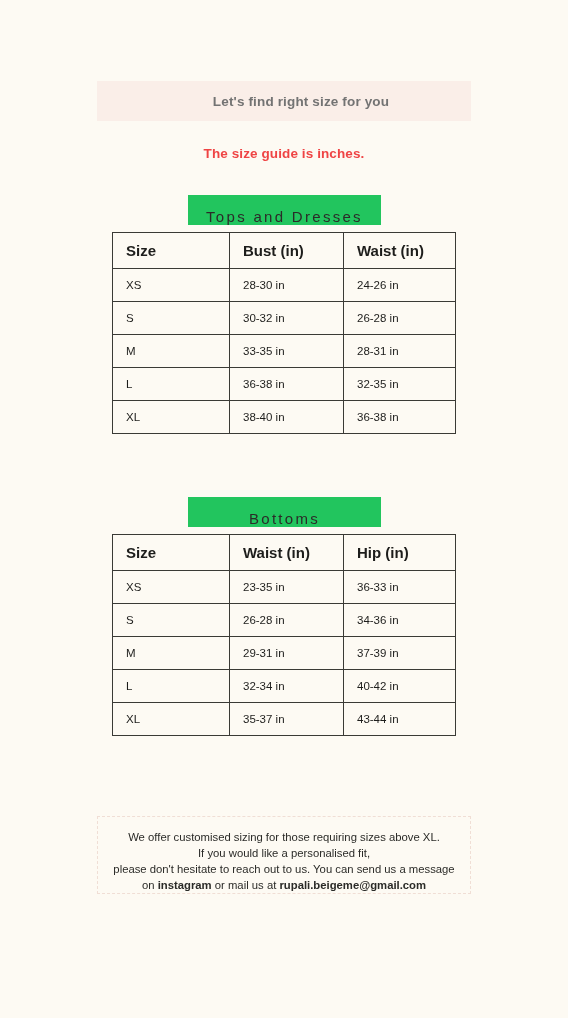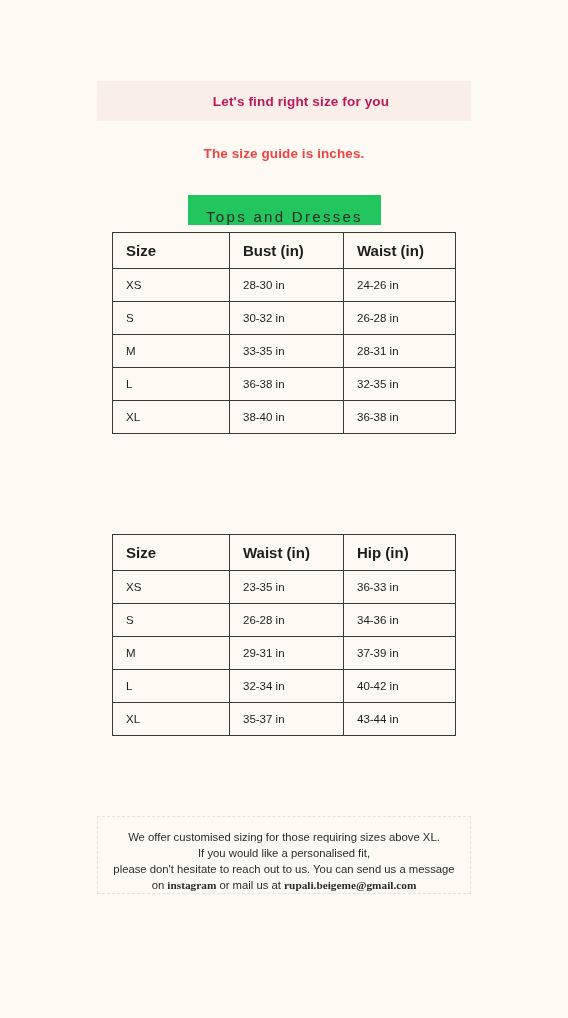--- a/index.html
+++ b/index.html
@@ -32,21 +32,21 @@
     height: 40px;
     background: #faeee8;
     display: flex;
     align-items: center;
     justify-content: center;
   }
   .banner-text {
     font-size: 13.5px;
     font-weight: bold;
     letter-spacing: 0.15px;
-    color: #be185d;
+    color: #737373;
     padding-left: 34px;
   }
 
   .subtitle {
     position: absolute;
     left: 0;
     top: 146px;
     width: 568px;
     text-align: center;
     font-size: 13.5px;
@@ -120,21 +120,21 @@
     align-items: center;
     justify-content: flex-end;
   }
   .footer-line {
     font-size: 11.3px;
     line-height: 16px;
     color: #2b2b28;
     text-align: center;
     white-space: nowrap;
   }
-  .footer-line b { font-weight: bold; font-family: Liberation Serif, serif; }
+  .footer-line b { font-weight: bold; }
 </style>
 </head>
 <body>
 
 <div class="page">
 
   <div class="banner">
     <div class="banner-text">Let's find right size for you</div>
   </div>
 
@@ -174,20 +174,23 @@
         <td>32-35 in</td>
       </tr>
       <tr>
         <td>XL</td>
         <td>38-40 in</td>
         <td>36-38 in</td>
       </tr>
     </tbody>
   </table>
 
+  <div class="section-band" id="band-bottoms">
+    <div class="section-band-text">Bottoms</div>
+  </div>
 
   <table class="size-table" id="table-bottoms">
     <thead>
       <tr>
         <th class="col-size">Size</th>
         <th class="col-b">Waist (in)</th>
         <th class="col-c">Hip (in)</th>
       </tr>
     </thead>
     <tbody>

